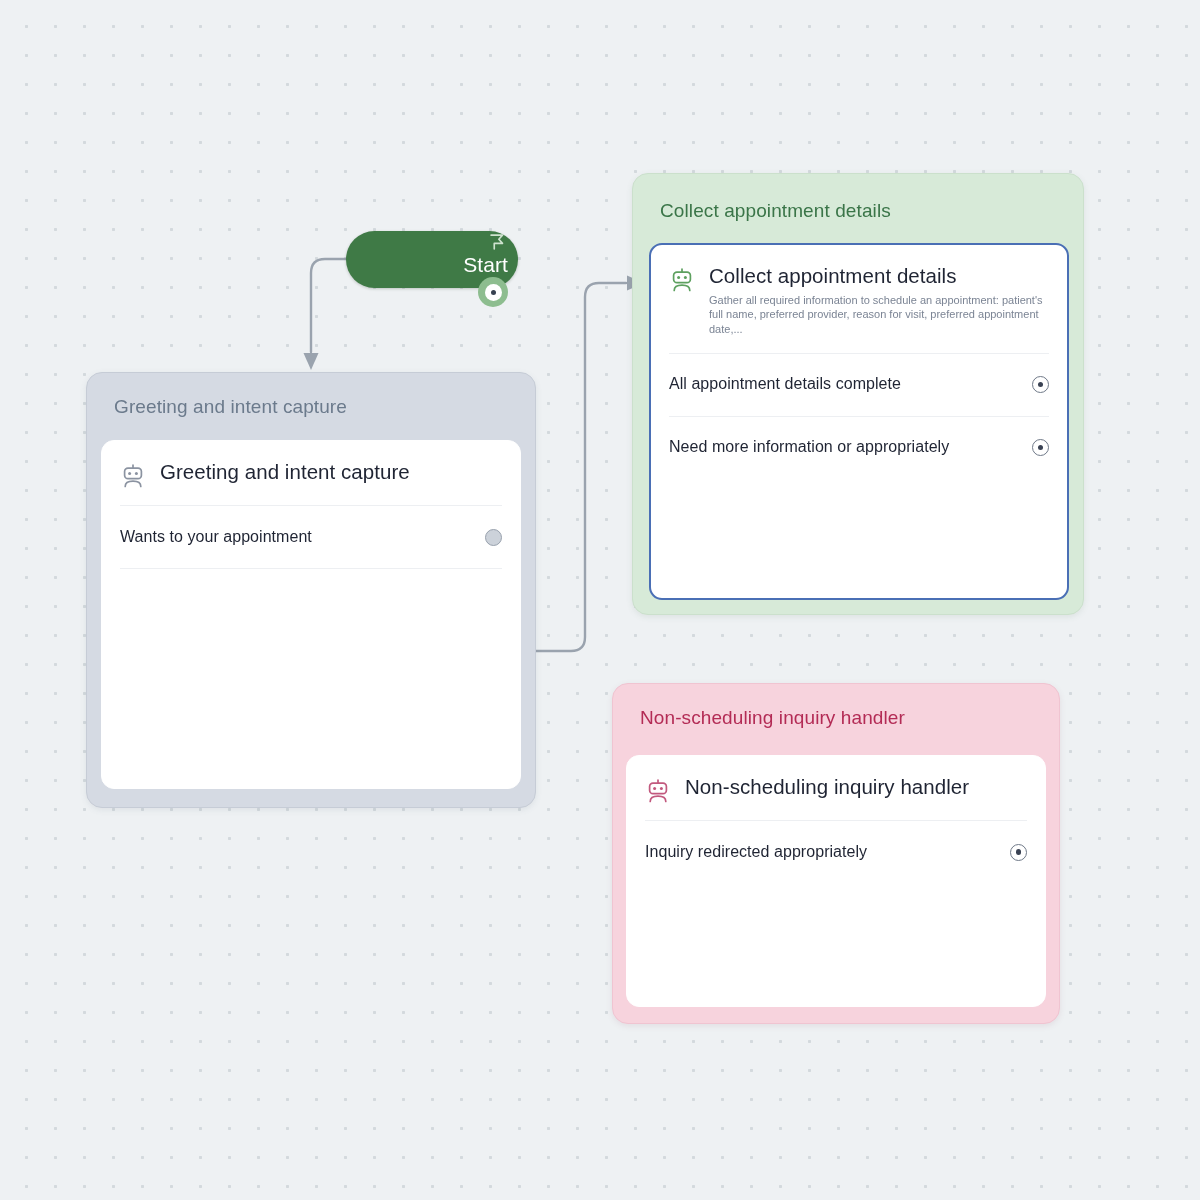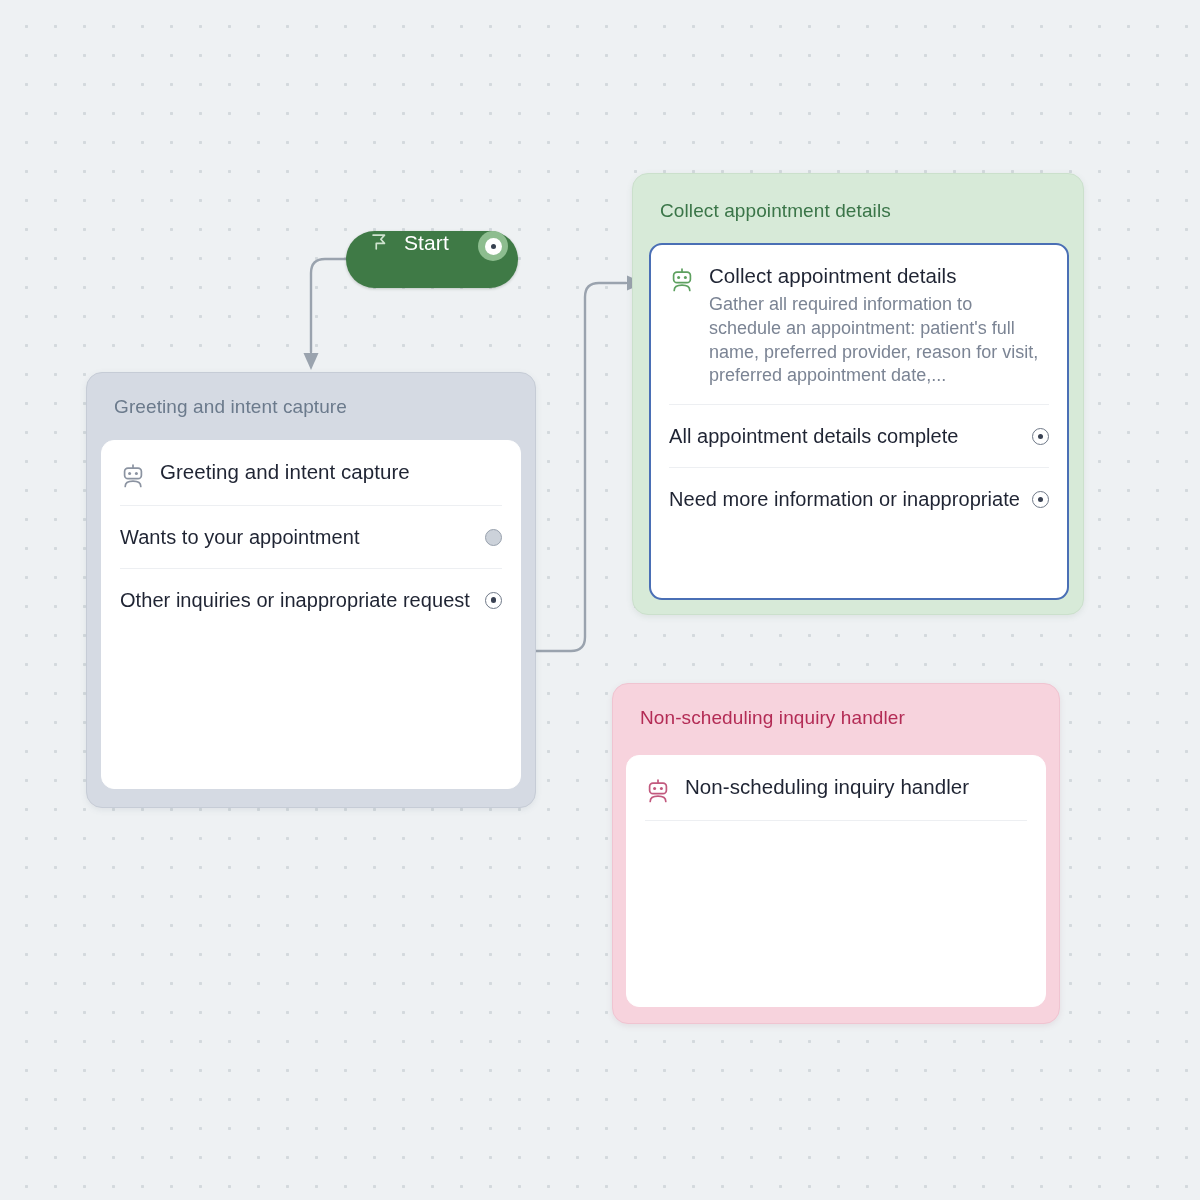--- a/index.html
+++ b/index.html
@@ -44,25 +44,26 @@
   
   #start-node {
     position: absolute;
     left: 346px;
     top: 231px;
     width: 172px;
     height: 57px;
     border-radius: 30px;
     background: #3f7a46;
     display: flex;
-    align-items: flex-start;
+    align-items: flex-end;
     padding: 0 10px 0 22px;
     box-sizing: border-box;
     box-shadow: 0 1px 3px rgba(20,40,25,0.22);
     z-index: 6;
+    flex-direction: column;
   }
   #start-node .flag-icon {
     width: 22px; height: 22px;
     flex: 0 0 auto;
     display: block;
   }
   #start-node .start-label {
     color: #ffffff;
     font-size: 21px;
     letter-spacing: 0.1px;
@@ -156,37 +157,37 @@
   }
   .robot-icon { width: 26px; height: 26px; flex: 0 0 auto; margin-top: 4px; }
   .node-head-text { margin-left: 14px; flex: 1 1 auto; min-width: 0; }
   .node-title {
     font-size: 20.5px;
     color: #1f2433;
     letter-spacing: 0.05px;
     line-height: 1.25;
   }
   .node-desc {
-    font-size: 18px;
+    font-size: 11px;
     color: #7b8494;
     line-height: 1.33;
     margin-top: 4px;
   }
 
   .divider { height: 1px; background: #edeff2; margin: 0 18px; }
 
   .branch-row {
     display: flex;
     align-items: center;
     padding: 16px 18px 16px 18px;
     min-height: 62px;
     box-sizing: border-box;
   }
   .branch-label {
-    font-size: 20px;
+    font-size: 16px;
     color: #1f2433;
     line-height: 1.3;
     flex: 1 1 auto;
     letter-spacing: 0.05px;
   }
 
   .handle {
     flex: 0 0 auto;
     margin-left: 12px;
     width: 17px; height: 17px;
@@ -259,26 +260,20 @@
     <div class="node-head-text">
       <div class="node-title">Greeting and intent capture</div>
     </div>
   </div>
   <div class="divider"></div>
   <div class="branch-row">
     <span class="branch-label">Wants to your appointment</span>
     <span class="handle connected"></span>
   </div>
   <div class="divider"></div>
-  <div class="branch-row">
-    <span class="branch-label">Other inquiries or inappropriate request</span>
-    <span class="handle open">
-      <span class="dot"></span>
-    </span>
-  </div>
 </div>
 
 <div class="group" id="group-collect">
   <div class="group-title">Collect appointment details</div>
 </div>
 
 <div class="node-card selected" id="card-collect">
   <div class="node-head">
     <svg class="robot-icon" viewBox="0 0 26 26">
       <line x1="13" y1="2" x2="13" y2="5.2" stroke="#5da05f" stroke-width="1.7" stroke-linecap="round"></line>
@@ -294,21 +289,21 @@
   </div>
   <div class="divider"></div>
   <div class="branch-row">
     <span class="branch-label">All appointment details complete</span>
     <span class="handle open">
       <span class="dot"></span>
     </span>
   </div>
   <div class="divider"></div>
   <div class="branch-row">
-    <span class="branch-label">Need more information or inappropriate</span>
+    <span class="branch-label">Need more information or appropriately</span>
     <span class="handle open">
       <span class="dot"></span>
     </span>
   </div>
 </div>
 
 <div class="group" id="group-nonsched">
   <div class="group-title">Non-scheduling inquiry handler</div>
 </div>
 
@@ -319,13 +314,19 @@
       <rect x="4.6" y="5.2" width="16.8" height="10.4" rx="3.4" fill="none" stroke="#c2597e" stroke-width="1.7"></rect>
       <circle cx="9.6" cy="10.4" r="1.5" fill="#c2597e"></circle>
       <circle cx="16.4" cy="10.4" r="1.5" fill="#c2597e"></circle>
       <path d="M5.2 23.4 C5.2 19.6 8.4 18.2 13 18.2 C17.6 18.2 20.8 19.6 20.8 23.4" fill="none" stroke="#c2597e" stroke-width="1.7" stroke-linecap="round"></path>
     </svg>
     <div class="node-head-text">
       <div class="node-title">Non-scheduling inquiry handler</div>
     </div>
   </div>
   <div class="divider"></div>
+  <div class="branch-row">
+    <span class="branch-label">Inquiry redirected appropriately</span>
+    <span class="handle open">
+      <span class="dot"></span>
+    </span>
+  </div>
 </div>
 
 </body></html>

